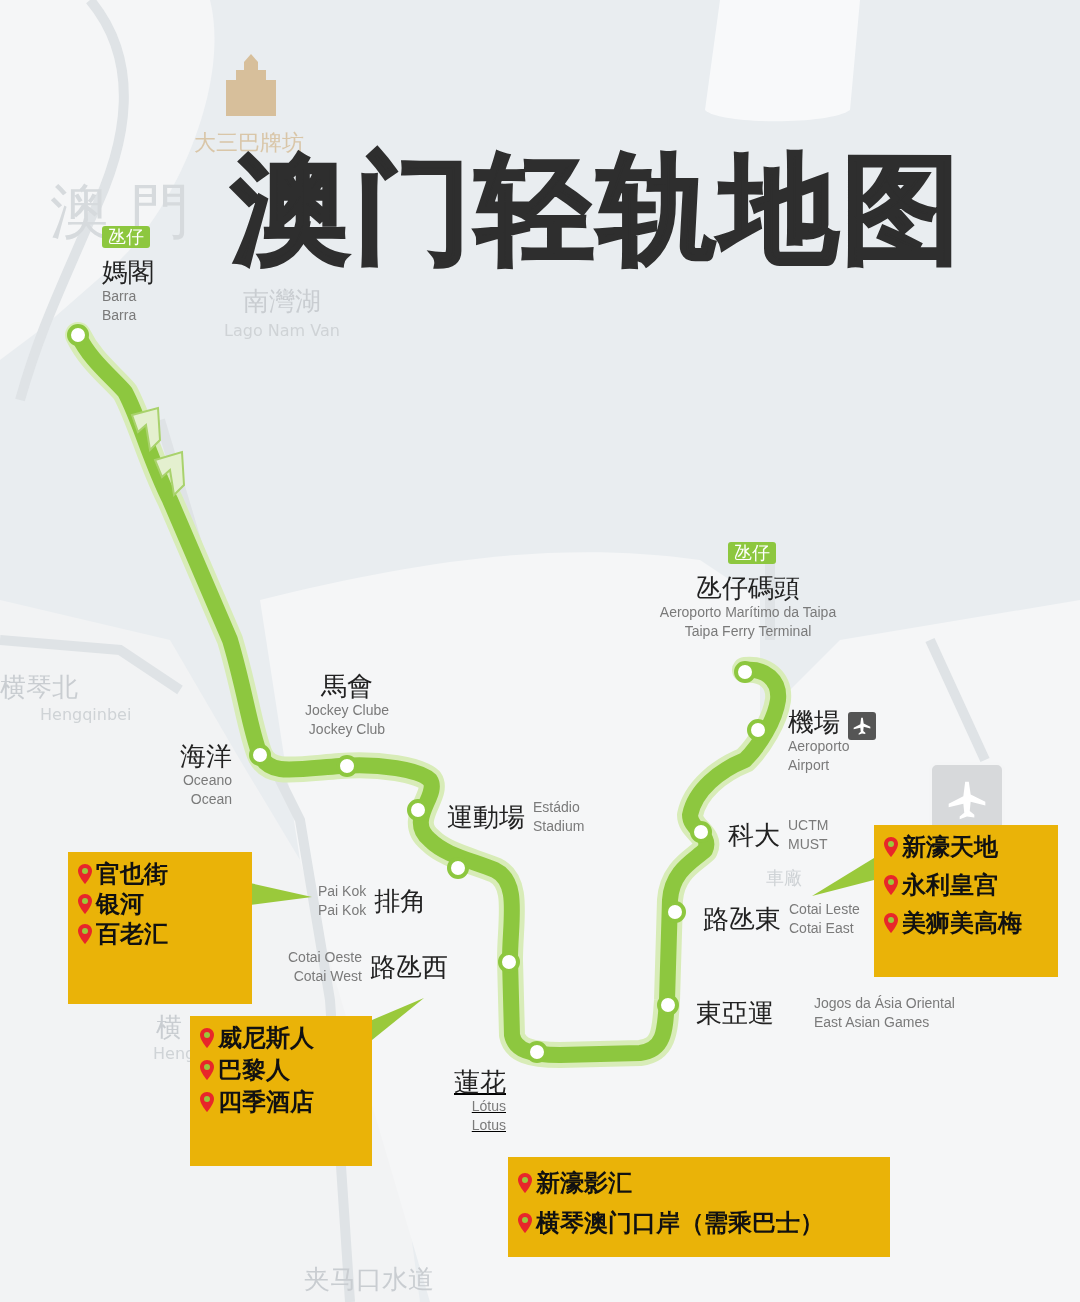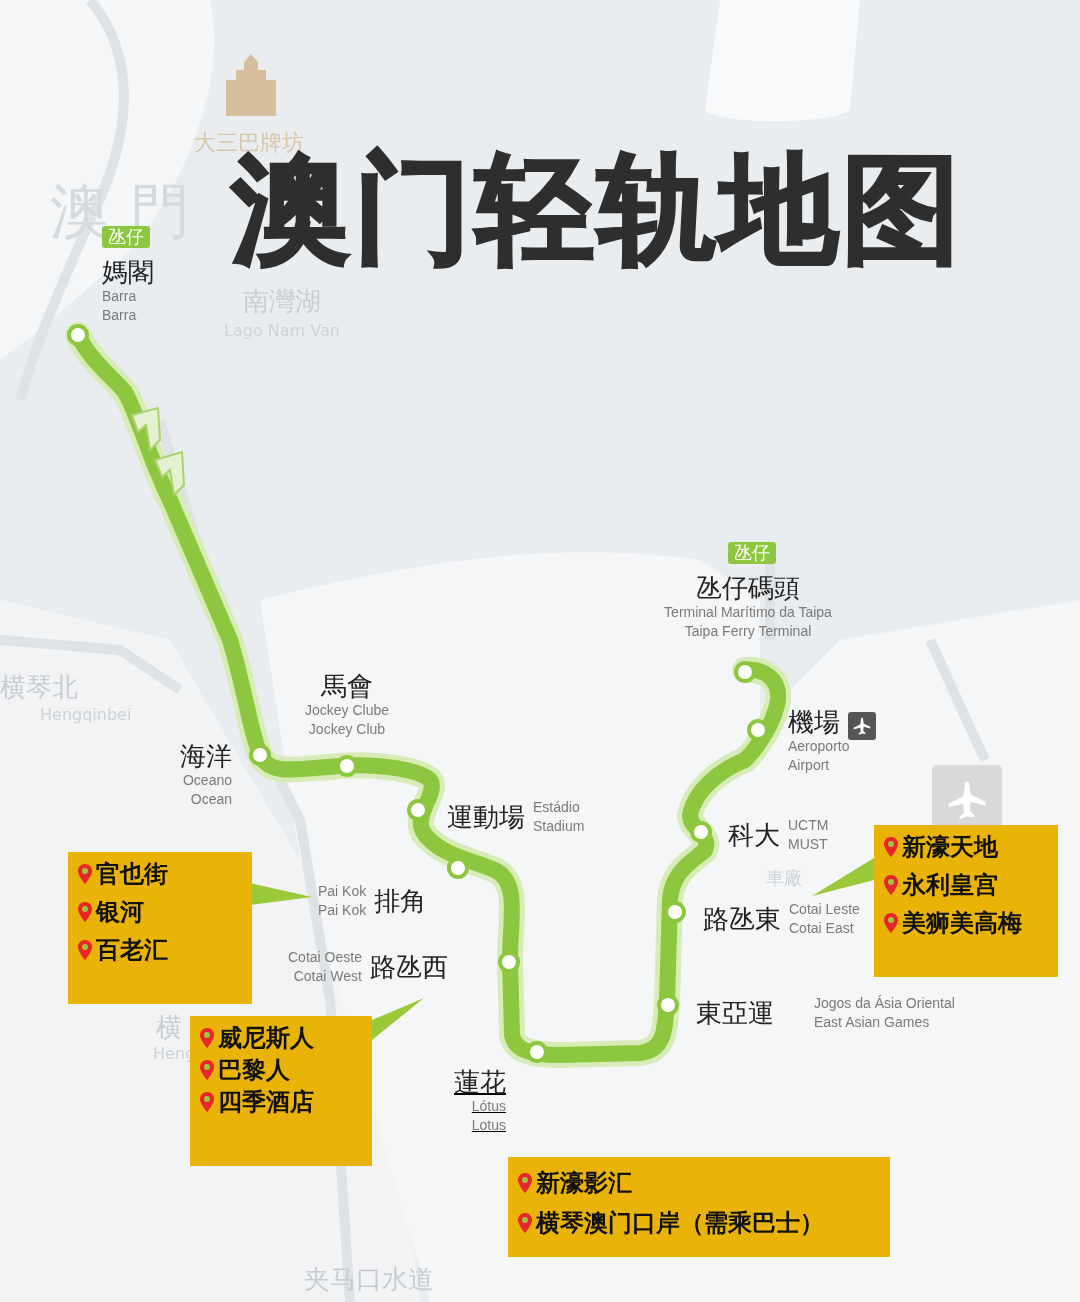--- a/index.html
+++ b/index.html
@@ -217,26 +217,26 @@
       </svg>
   </div>
   <div class="airport-big-box">
     <svg width="44" height="44" viewBox="0 0 24 24">
         <path fill="#fff" d="M11 2h2l1 7 8 4v2l-8-2-.5 5 2.5 2v1.5L12 21l-4 1.5V21l2.5-2-.5-5-8 2v-2l8-4z"></path>
       </svg>
   </div>
 
   <div class="st-block center" style="left:636px; top:574px; width:224px;">
     <div class="st-cn">氹仔碼頭</div>
-    <div class="st-pt">Terminal Marítimo da Taipa</div>
+    <div class="st-pt">Aeroporto Marítimo da Taipa</div>
     <div class="st-en">Taipa Ferry Terminal</div>
   </div>
 
   <div class="callout" style="left:68px; top:852px; width:164px; height:140px;">
-    <div style="display:flex; flex-direction:column; gap:14px; padding-top:4px;">
+    <div style="display:flex; flex-direction:column; gap:6px; padding-top:4px;">
       <div class="callout-item">
         <svg class="pin" viewBox="0 0 14 20">
             <path fill="#e8262a" d="M7 0C3 0 0 3 0 7c0 5 7 13 7 13s7-8 7-13c0-4-3-7-7-7z"></path>
             <circle cx="7" cy="7" r="3" fill="#9ac93b"></circle>
           </svg>
         <span>官也街</span>
       </div>
       <div class="callout-item">
         <svg class="pin" viewBox="0 0 14 20">
             <path fill="#e8262a" d="M7 0C3 0 0 3 0 7c0 5 7 13 7 13s7-8 7-13c0-4-3-7-7-7z"></path>

